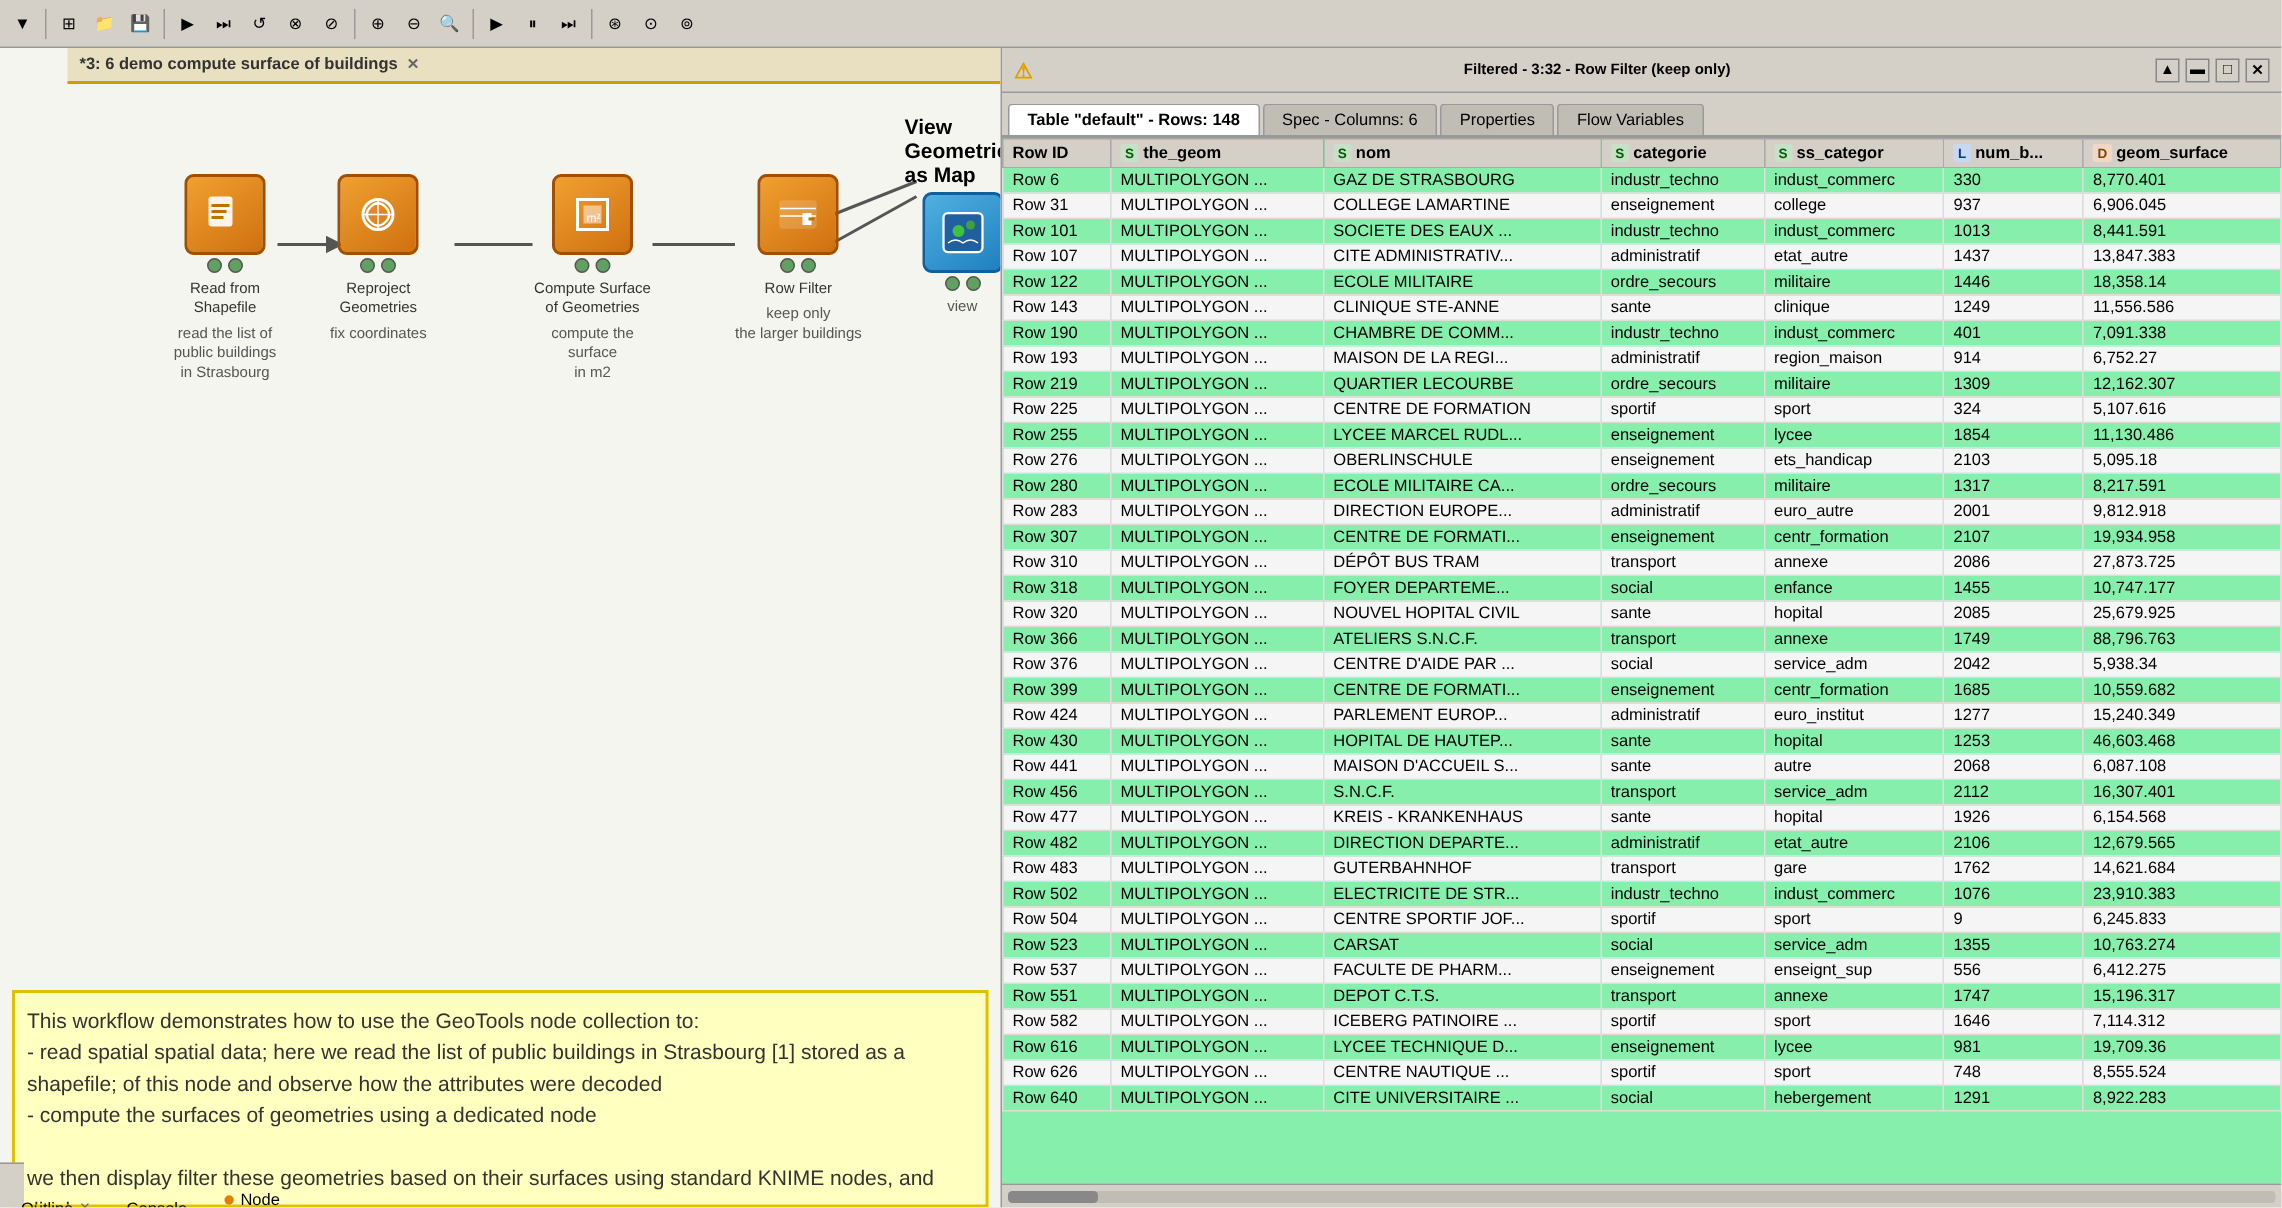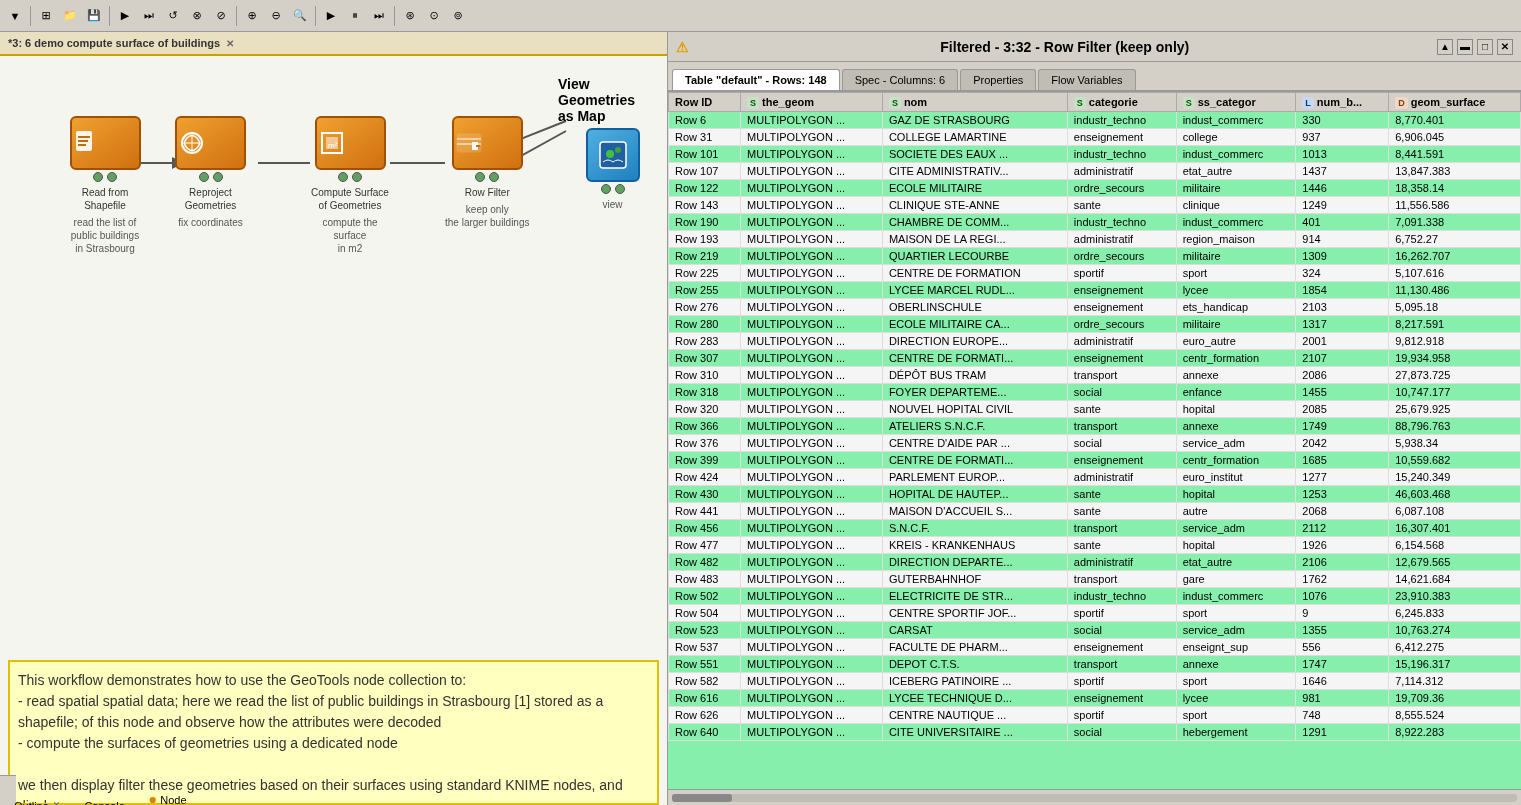--- a/index.html
+++ b/index.html
@@ -31,20 +31,21 @@
       height: calc(805px - 32px);
     }
 
     
     .workflow-panel {
       width: 668px;
       background: #f5f5f0;
       position: relative;
       border-right: 1px solid #999;
       overflow: hidden;
+      padding-left: 45px;
     }
 
     
     .workflow-tab {
       height: 24px;
       background: #e8e0c0;
       border-bottom: 2px solid #c8a000;
       display: flex;
       align-items: center;
       padding: 0 8px;
@@ -70,23 +71,23 @@
     
     .node {
       position: absolute;
       display: flex;
       flex-direction: column;
       align-items: center;
       cursor: pointer;
       user-select: none;
     }
     .node-icon {
-      width: 71px; height: 54px;
+      width: 54px; height: 54px;
       border-radius: 6px;
-      display: flex; align-items: center; justify-content: flex-start;
+      display: flex; align-items: center; justify-content: center;
       font-size: 20px;
       position: relative;
     }
     .node-icon.orange { background: linear-gradient(145deg, #f0a030, #d07010); border: 2px solid #a05000; }
     .node-ports {
       display: flex;
       gap: 4px;
       margin-top: 2px;
     }
     .port {
@@ -168,21 +169,21 @@
       display: flex;
       align-items: center;
       justify-content: space-between;
       padding: 0 8px;
       font-size: 12px;
       font-weight: bold;
     }
     .data-titlebar-title {
       flex: 1;
       text-align: center;
-      font-size: 14px;
+      font-size: 10px;
       font-weight: bold;
     }
     .titlebar-btn {
       width: 16px; height: 16px;
       cursor: pointer;
       display: flex; align-items: center; justify-content: center;
       font-size: 10px;
       border: 1px solid #888;
       background: #d4d0c8;
       margin-left: 2px;
@@ -566,21 +567,21 @@
               <td>914</td>
               <td>6,752.27</td>
             </tr>
             <tr>
               <td>Row 219</td>
               <td>MULTIPOLYGON ...</td>
               <td>QUARTIER LECOURBE</td>
               <td>ordre_secours</td>
               <td>militaire</td>
               <td>1309</td>
-              <td>16,262.707</td>
+              <td>12,162.307</td>
             </tr>
             <tr>
               <td>Row 225</td>
               <td>MULTIPOLYGON ...</td>
               <td>CENTRE DE FORMATION</td>
               <td>sportif</td>
               <td>sport</td>
               <td>324</td>
               <td>5,107.616</td>
             </tr>

